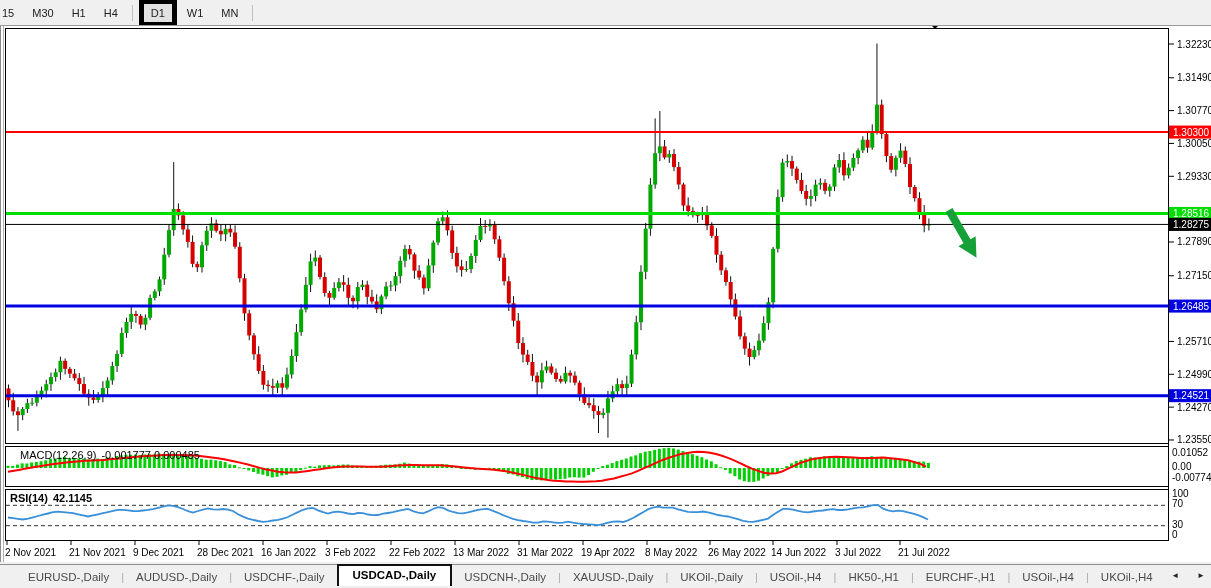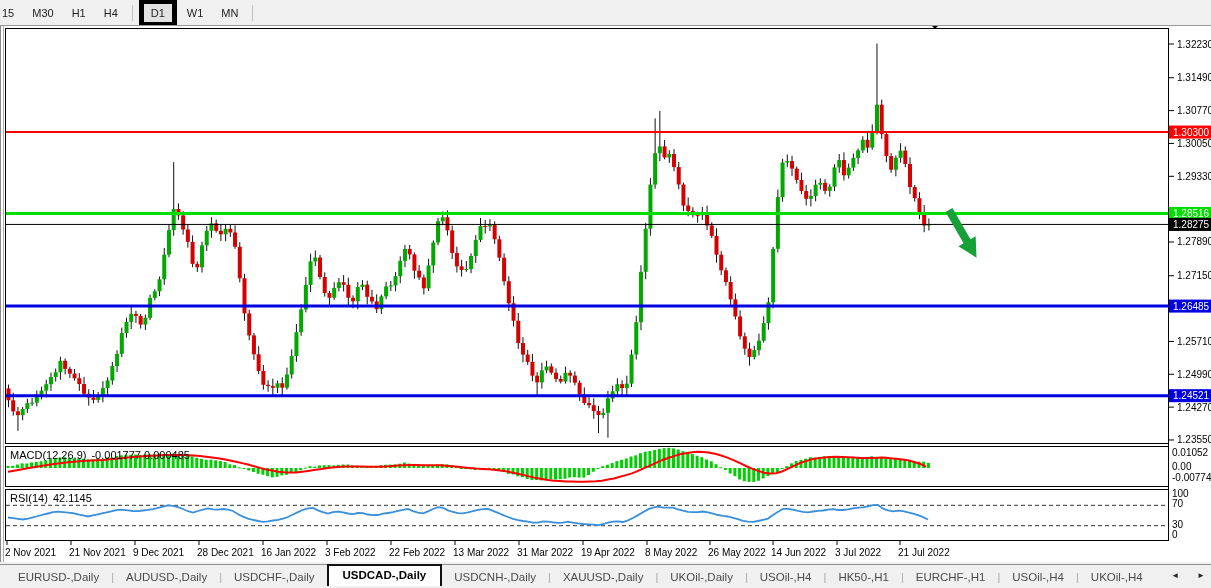--- a/index.html
+++ b/index.html
@@ -16,21 +16,21 @@
   
   #chartwrap{position:absolute;left:0;top:26px;width:1211px;height:536px;background:#fff;}
   #chart-svg{position:absolute;left:0;top:0;}
   #title-row{position:absolute;left:12px;top:5px;font-size:11px;color:#000;white-space:nowrap;}
   #title-row .num{margin-left:6px;}
   #sym-caret{font-size:8px;margin-right:6px;position:relative;top:-1px;}
   .ind-label{position:absolute;font-size:11px;color:#000;white-space:nowrap;}
   .ind-label .val{margin-left:5px;}
   
   #tabbar{position:absolute;left:0;top:564px;width:1211px;height:24px;background:#f0f0f0;
-          border-top:1px solid #8f8f8f;display:flex;align-items:center;padding-left:6px;box-sizing:border-box;}
+          border-top:1px solid #8f8f8f;display:flex;align-items:center;padding-left:16px;box-sizing:border-box;}
   .tab{font-size:11.5px;color:#4a4a4a;padding:4px 12px;white-space:nowrap;cursor:default;}
   .tab.active{background:#ffffff;border:2px solid #111;border-bottom:none;font-weight:700;color:#000;
               padding:3px 14px 5px 14px;margin-top:-3px;position:relative;z-index:2;}
   .tab-sep{color:#aaa;font-size:11px;}
   #tab-arrows{position:absolute;right:6px;top:6px;display:flex;gap:18px;}
   .tab-arrow{font-size:8px;color:#222;cursor:default;}
 </style>
 </head>
 <body>
 
@@ -725,24 +725,24 @@
         <text x="708" y="530" font-size="10" fill="#000">26 May 2022</text>
         <line x1="773" y1="515" x2="773" y2="519" stroke="#000"></line>
         <text x="771" y="530" font-size="10" fill="#000">14 Jun 2022</text>
         <line x1="837" y1="515" x2="837" y2="519" stroke="#000"></line>
         <text x="835" y="530" font-size="10" fill="#000">3 Jul 2022</text>
         <line x1="900" y1="515" x2="900" y2="519" stroke="#000"></line>
         <text x="898" y="530" font-size="10" fill="#000">21 Jul 2022</text>
       </svg>
 
 
-    <div class="ind-label" style="left:10px;top:423px;">
+    <div class="ind-label" style="left:20px;top:423px;">
       <span>MACD(12,26,9)</span><span class="val">-0.001777 0.000485</span>
     </div>
-    <div class="ind-label" style="left:10px;top:466px;">
+    <div class="ind-label" style="left:10px;top:466px;font-weight:bold;">
       <span>RSI(14)</span><span class="val">42.1145</span>
     </div>
   </div>
 
   <div id="tabbar">
     <div class="tab">EURUSD-,Daily</div>
       <span class="tab-sep">|</span>
       <div class="tab">AUDUSD-,Daily</div>
       <span class="tab-sep">|</span>
       <div class="tab">USDCHF-,Daily</div>

